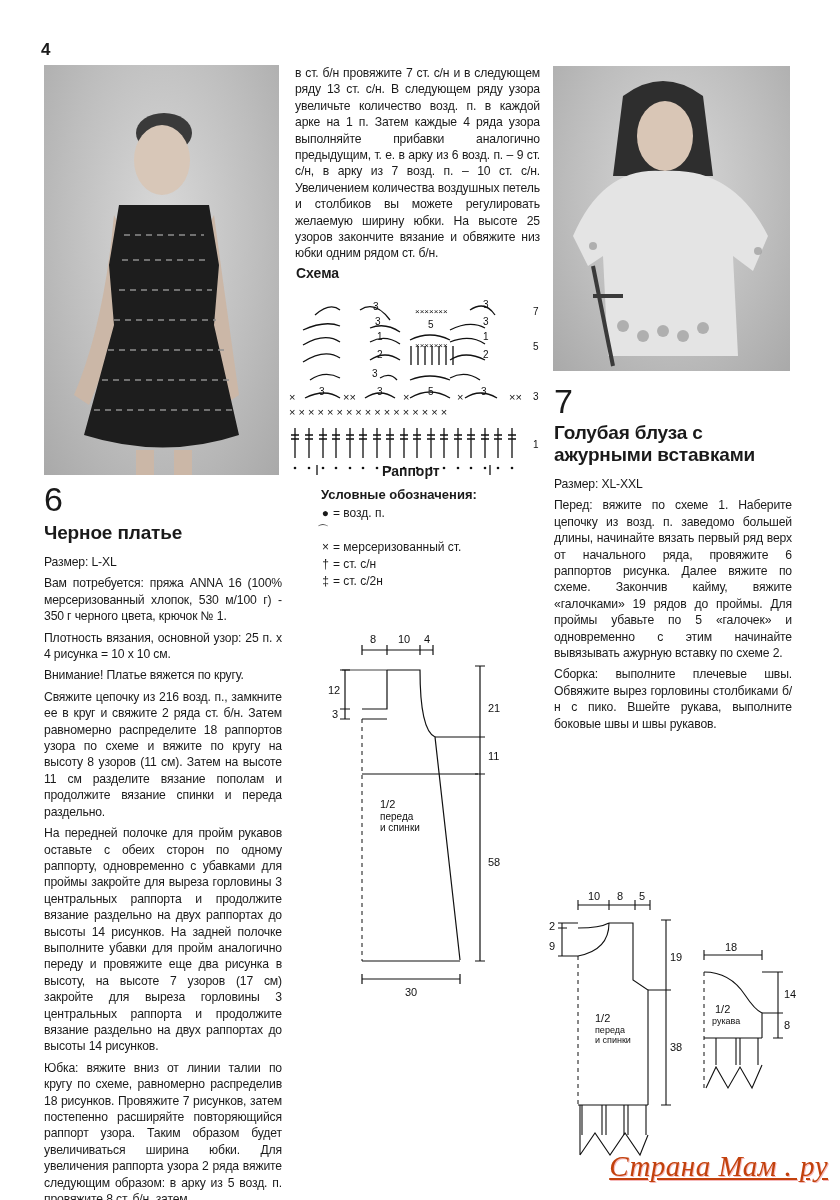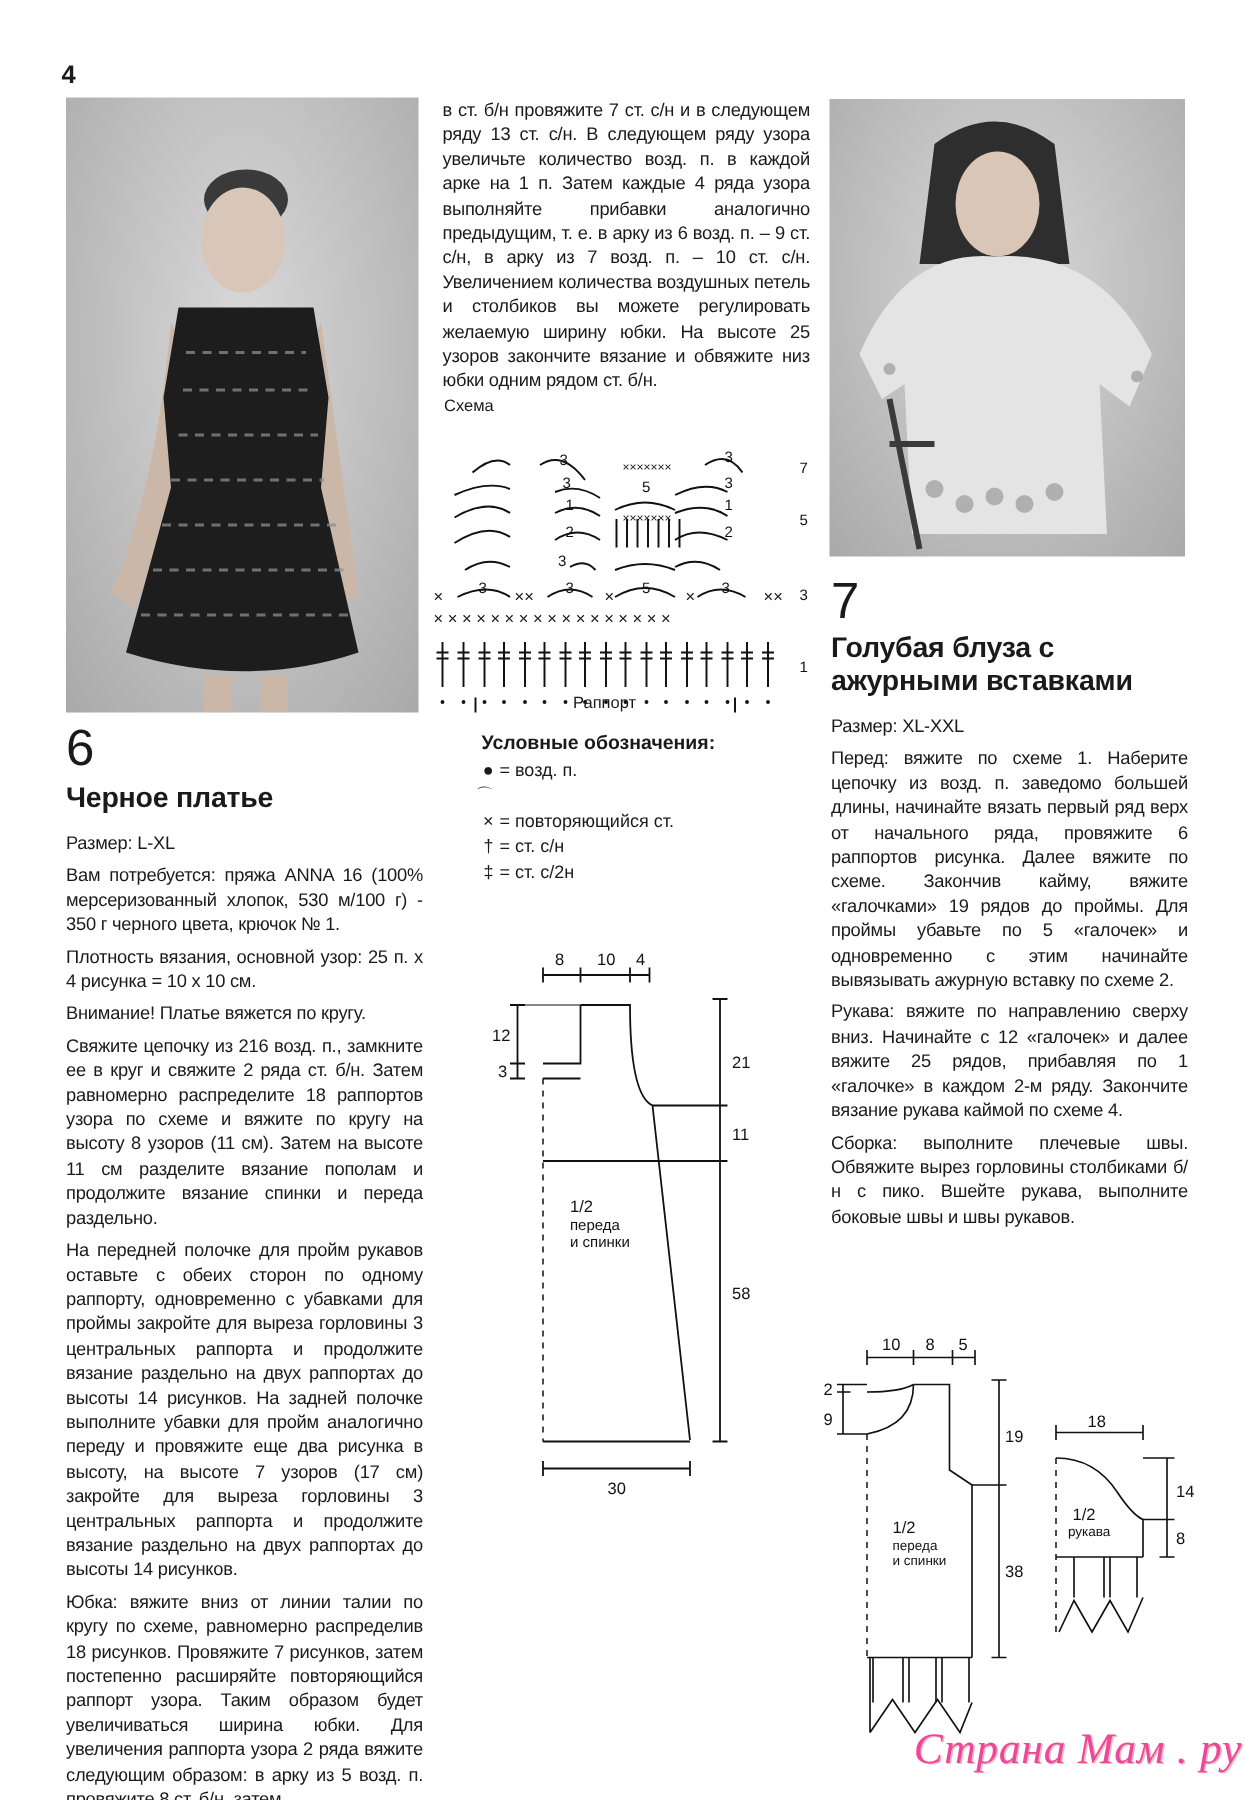--- a/index.html
+++ b/index.html
@@ -6,27 +6,27 @@
   body{width:840px;height:1200px;position:relative;overflow:hidden;color:#1a1a1a;
        font-family:"Liberation Sans","DejaVu Sans",sans-serif;}
   .abs{position:absolute;}
   .page-num{left:41px;top:40px;font-size:17px;font-weight:bold;}
   .photo{background:radial-gradient(ellipse at 50% 40%,#d9d9d9 0%,#bdbdbd 60%,#a9a9a9 100%);overflow:hidden;}
   .col{font-size:12.2px;line-height:16.4px;letter-spacing:-0.15px;}
   .col p{margin:0 0 5px 0;text-align:justify;}
   .col b{font-weight:normal;}
   .big-num{font-size:34px;line-height:38px;font-weight:normal;}
   .title{font-size:19px;font-weight:bold;line-height:22px;margin:4px 0 10px 0;}
-  .schema-title{font-size:11px;font-weight:normal;}
+  .schema-title{font-size:14px;font-weight:bold;}
   svg text{font-family:"Liberation Sans","DejaVu Sans",sans-serif;}
   .legend{font-size:12px;line-height:17px;}
   .legend .row{display:flex;align-items:flex-start;}
   .legend .sym{width:34px;text-align:right;padding-right:4px;flex:none;}
   .watermark{right:12px;top:1150px;font-family:"Liberation Serif","DejaVu Serif",serif;font-style:italic;
-             font-size:29px;color:#ec4899;text-shadow:1px 1px 0 #f6b9bb;letter-spacing:0.5px;}
+             font-size:29px;color:#c2410c;text-shadow:1px 1px 0 #f6b9bb;letter-spacing:0.5px;text-decoration:underline;}
 </style>
 </head>
 <body>
 
 <div class="abs page-num">4</div>
 
 <div class="abs photo" style="left:44px;top:65px;width:235px;height:410px;">
   <svg width="235" height="410" viewBox="0 0 235 410">
     <ellipse cx="120" cy="68" rx="28" ry="20" fill="#3a3a3a"></ellipse>
     <ellipse cx="118" cy="95" rx="28" ry="35" fill="#d8c7b8"></ellipse>
@@ -155,21 +155,21 @@
   <div style="font-weight:bold;font-size:13px;margin-left:26px;margin-bottom:2px;">Условные обозначения:</div>
   <div class="row">
       <span class="sym">●</span>
       <span>= возд. п.</span>
     </div>
   <div class="row">
       <span class="sym">⌒</span>
     </div>
   <div class="row">
       <span class="sym">×</span>
-      <span>= повторяющийся ст.</span>
+      <span>= мерсеризованный ст.</span>
     </div>
   <div class="row">
       <span class="sym">†</span>
       <span>= ст. с/н</span>
     </div>
   <div class="row">
       <span class="sym">‡</span>
       <span>= ст. с/2н</span>
     </div>
 </div>
@@ -219,21 +219,20 @@
     </g>
     <path d="M40 200 L60 300 M40 230 L70 230" stroke="#3a3a3a" stroke-width="4" fill="none"></path>
   </svg>
 </div>
 
 <div class="abs col" style="left:554px;top:382px;width:238px;">
   <div class="big-num">7</div>
   <div class="title" style="margin-top:2px;">Голубая блуза с ажурными вставками</div>
   <p><b>Размер:</b><b> XL-XXL</b></p>
   <p><b>Перед:</b><span> вяжите </span><b>по схеме 1</b><span>. Наберите цепочку из возд. п. заведомо большей длины, начинайте вязать первый ряд верх от начального ряда, провяжите 6 раппортов рисунка. Далее вяжите по схеме. Закончив кайму, вяжите «галочками» 19 рядов до проймы. Для проймы убавьте по 5 «галочек» и одновременно с этим начинайте вывязывать ажурную вставку </span><b>по схеме 2</b><span>.</span></p>
-  <p><b>Рукава:</b><span> вяжите по направлению сверху вниз. Начинайте с 12 «галочек» и далее вяжите 25 рядов, прибавляя по 1 «галочке» в каждом 2-м ряду. Закончите вязание рукава каймой </span><b>по схеме 4</b><span>.</span></p>
   <p><b>Сборка:</b><span> выполните плечевые швы. Обвяжите вырез горловины столбиками б/н с пико. Вшейте рукава, выполните боковые швы и швы рукавов.</span></p>
 </div>
 
 <svg class="abs" style="left:540px;top:885px;" width="280" height="300" viewBox="0 0 280 300">
   <g stroke="#111" stroke-width="1.1" fill="none">
     <path d="M38 20 H110 M38 15 V25 M69 15 V25 M95 15 V25 M110 15 V25"></path>
     <path d="M38 43 Q60 43 69 38 M69 38 Q69 65 38 71"></path>
     <path d="M69 38 H93 V95 L108 105 V220"></path>
     <path d="M38 220 H108"></path>
     <path d="M42 220 V250 M62 220 V250 M66 220 V250 M84 220 V250 M88 220 V250 M106 220 V250"></path>

